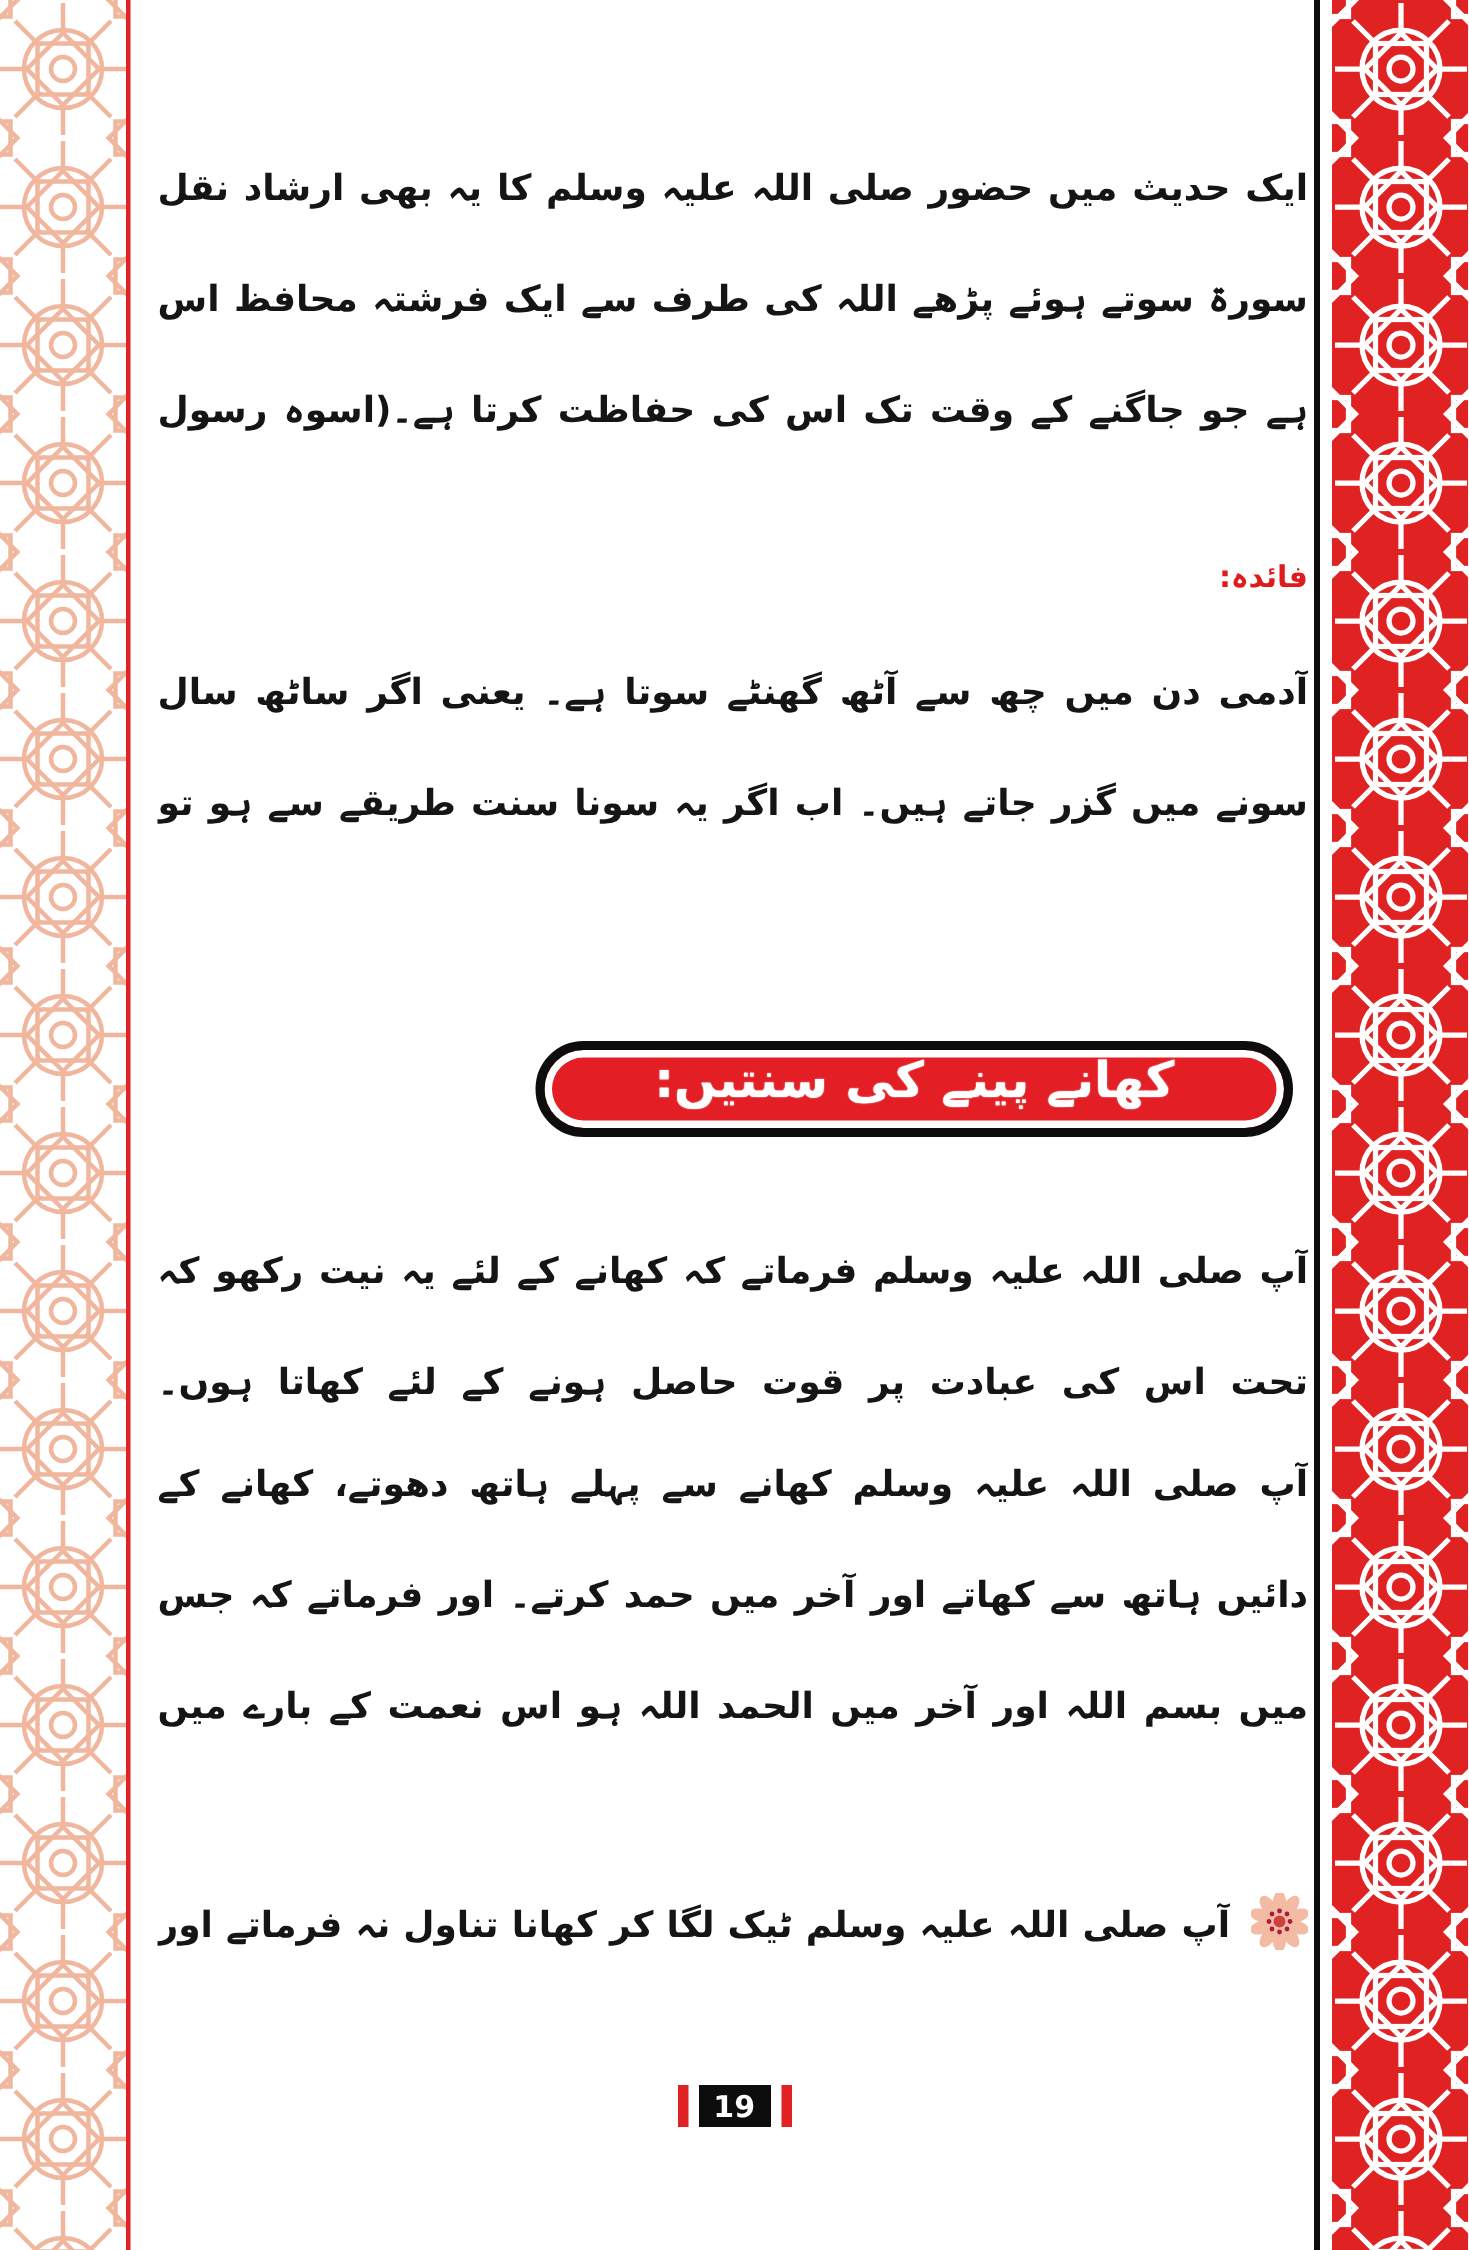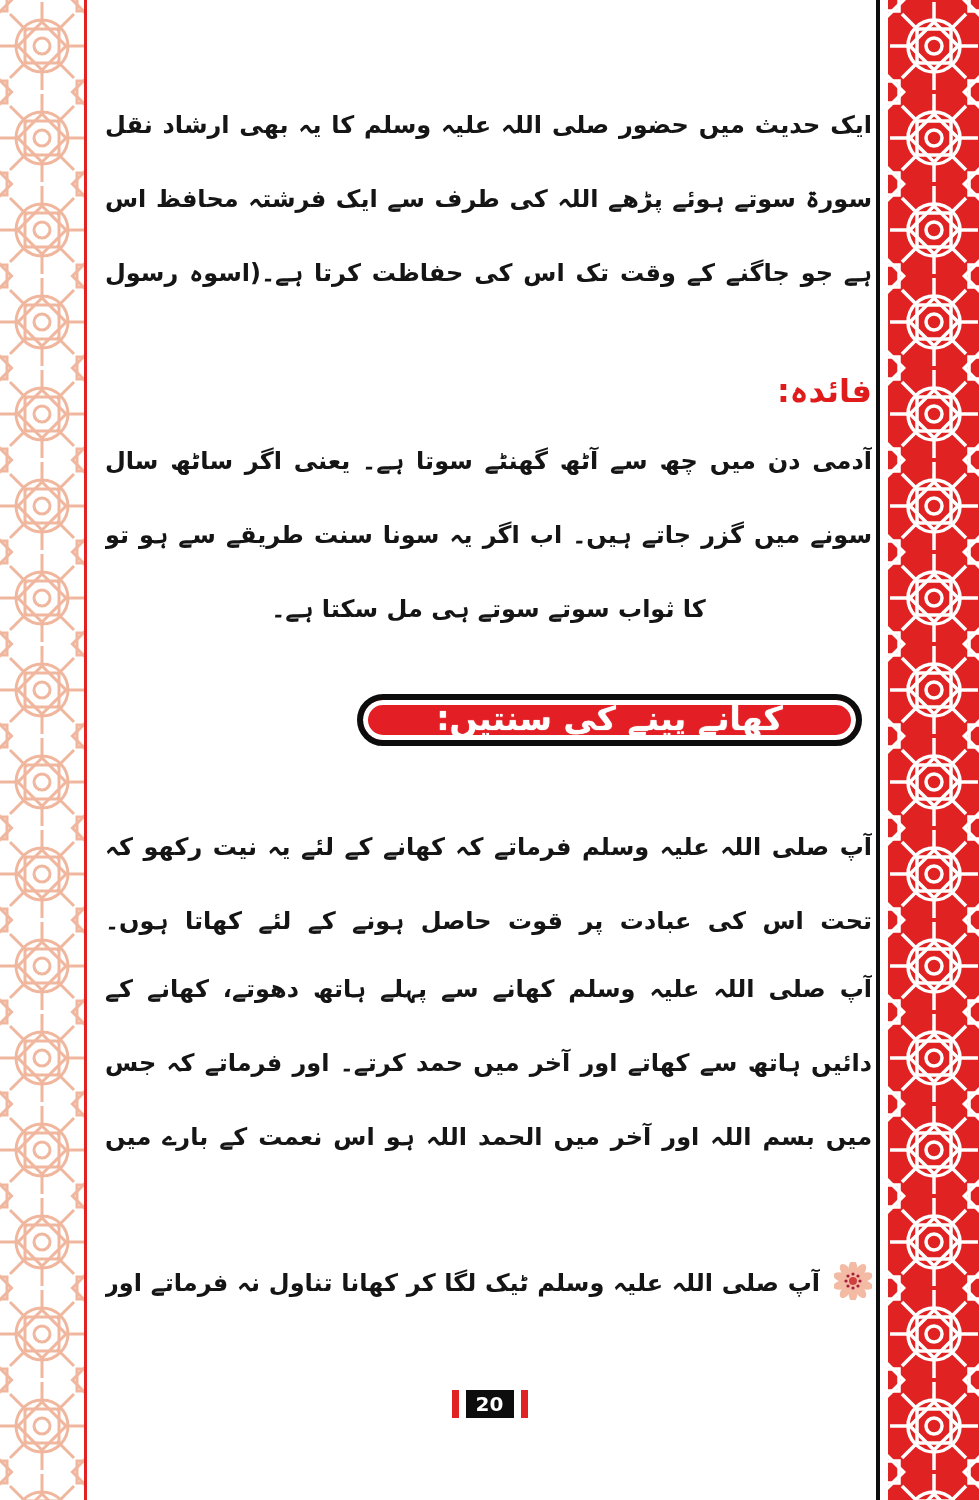--- a/index.html
+++ b/index.html
@@ -38,31 +38,31 @@
   .line{
     height:74px;line-height:74px;overflow:hidden;
     font-size:24px;font-weight:700;
     text-align:justify;text-align-last:justify;
     white-space:normal;
   }
   .line.center{text-align:center;text-align-last:center;}
   .line.rightalign{text-align:right;text-align-last:right;}
   .faida{
     position:absolute;top:372px;right:0;
-    font-size:32px;font-weight:700;color:var(--heading-red);
+    font-size:20px;font-weight:700;color:var(--heading-red);
   }
   
   .pill{
     position:absolute;top:694px;right:10px;
-    width:505px;height:52px;
+    width:505px;height:64px;
     background:var(--pill-red);
     border:6px solid var(--ink-black);
     border-radius:44px;
     box-shadow:inset 0 0 0 5px #ffffff;
-    display:flex;align-items:center;justify-content:center;
+    display:flex;align-items:flex-start;justify-content:center;
     direction:rtl;
   }
   .pill span{
     color:#ffffff;font-size:33px;font-weight:700;
     text-shadow:0 0 1px #fff;
     padding-bottom:4px;
   }
   
   .bullet-row{display:flex;align-items:flex-start;}
   .bullet-row .flower{flex:0 0 auto;margin-left:14px;margin-top:10px;}
@@ -162,21 +162,20 @@
       <div class="line">ایک حدیث میں حضور صلی اللہ علیہ وسلم کا یہ بھی ارشاد نقل ہوا ہے کہ جو شخص قرآن پاک کی کوئی</div>
       <div class="line">سورۃ سوتے ہوئے پڑھے اللہ کی طرف سے ایک فرشتہ محافظ اس کے لئے مقرر ہو جاتا</div>
       <div class="line">ہے جو جاگنے کے وقت تک اس کی حفاظت کرتا ہے۔(اسوہ رسول اکرم صلی اللہ علیہ وسلم)</div>
     </div>
 
     <div class="faida">فائدہ:</div>
 
     <div class="para" style="top:424px">
       <div class="line">آدمی دن میں چھ سے آٹھ گھنٹے سوتا ہے۔ یعنی اگر ساٹھ سال کی عمر ہو تو بیس سال</div>
       <div class="line">سونے میں گزر جاتے ہیں۔ اب اگر یہ سونا سنت طریقے سے ہو تو بیس سال کی عبادت</div>
-      <div class="line center">کا ثواب سوتے سوتے ہی مل سکتا ہے۔</div>
     </div>
 
     <div class="pill">
       <span>کھانے پینے کی سنتیں:</span>
     </div>
 
     <div class="para" style="top:810px">
       <div class="line">آپ صلی اللہ علیہ وسلم فرماتے کہ کھانے کے لئے یہ نیت رکھو کہ اللہ تعالیٰ کے حکم کے</div>
       <div class="line">تحت اس کی عبادت پر قوت حاصل ہونے کے لئے کھاتا ہوں۔(الترغیب و ترہیب)</div>
     </div>
@@ -217,17 +216,17 @@
           </g>
         </svg>
         <div class="line">آپ صلی اللہ علیہ وسلم ٹیک لگا کر کھانا تناول نہ فرماتے اور کھانا کھاتے ہی سوجانے کو</div>
       </div>
     </div>
 
   </div>
 
   <div class="page-badge">
     <div class="bar"></div>
-    <div class="numbox">20</div>
+    <div class="numbox">19</div>
     <div class="bar"></div>
   </div>
 
 </div>
 
 </body></html>

